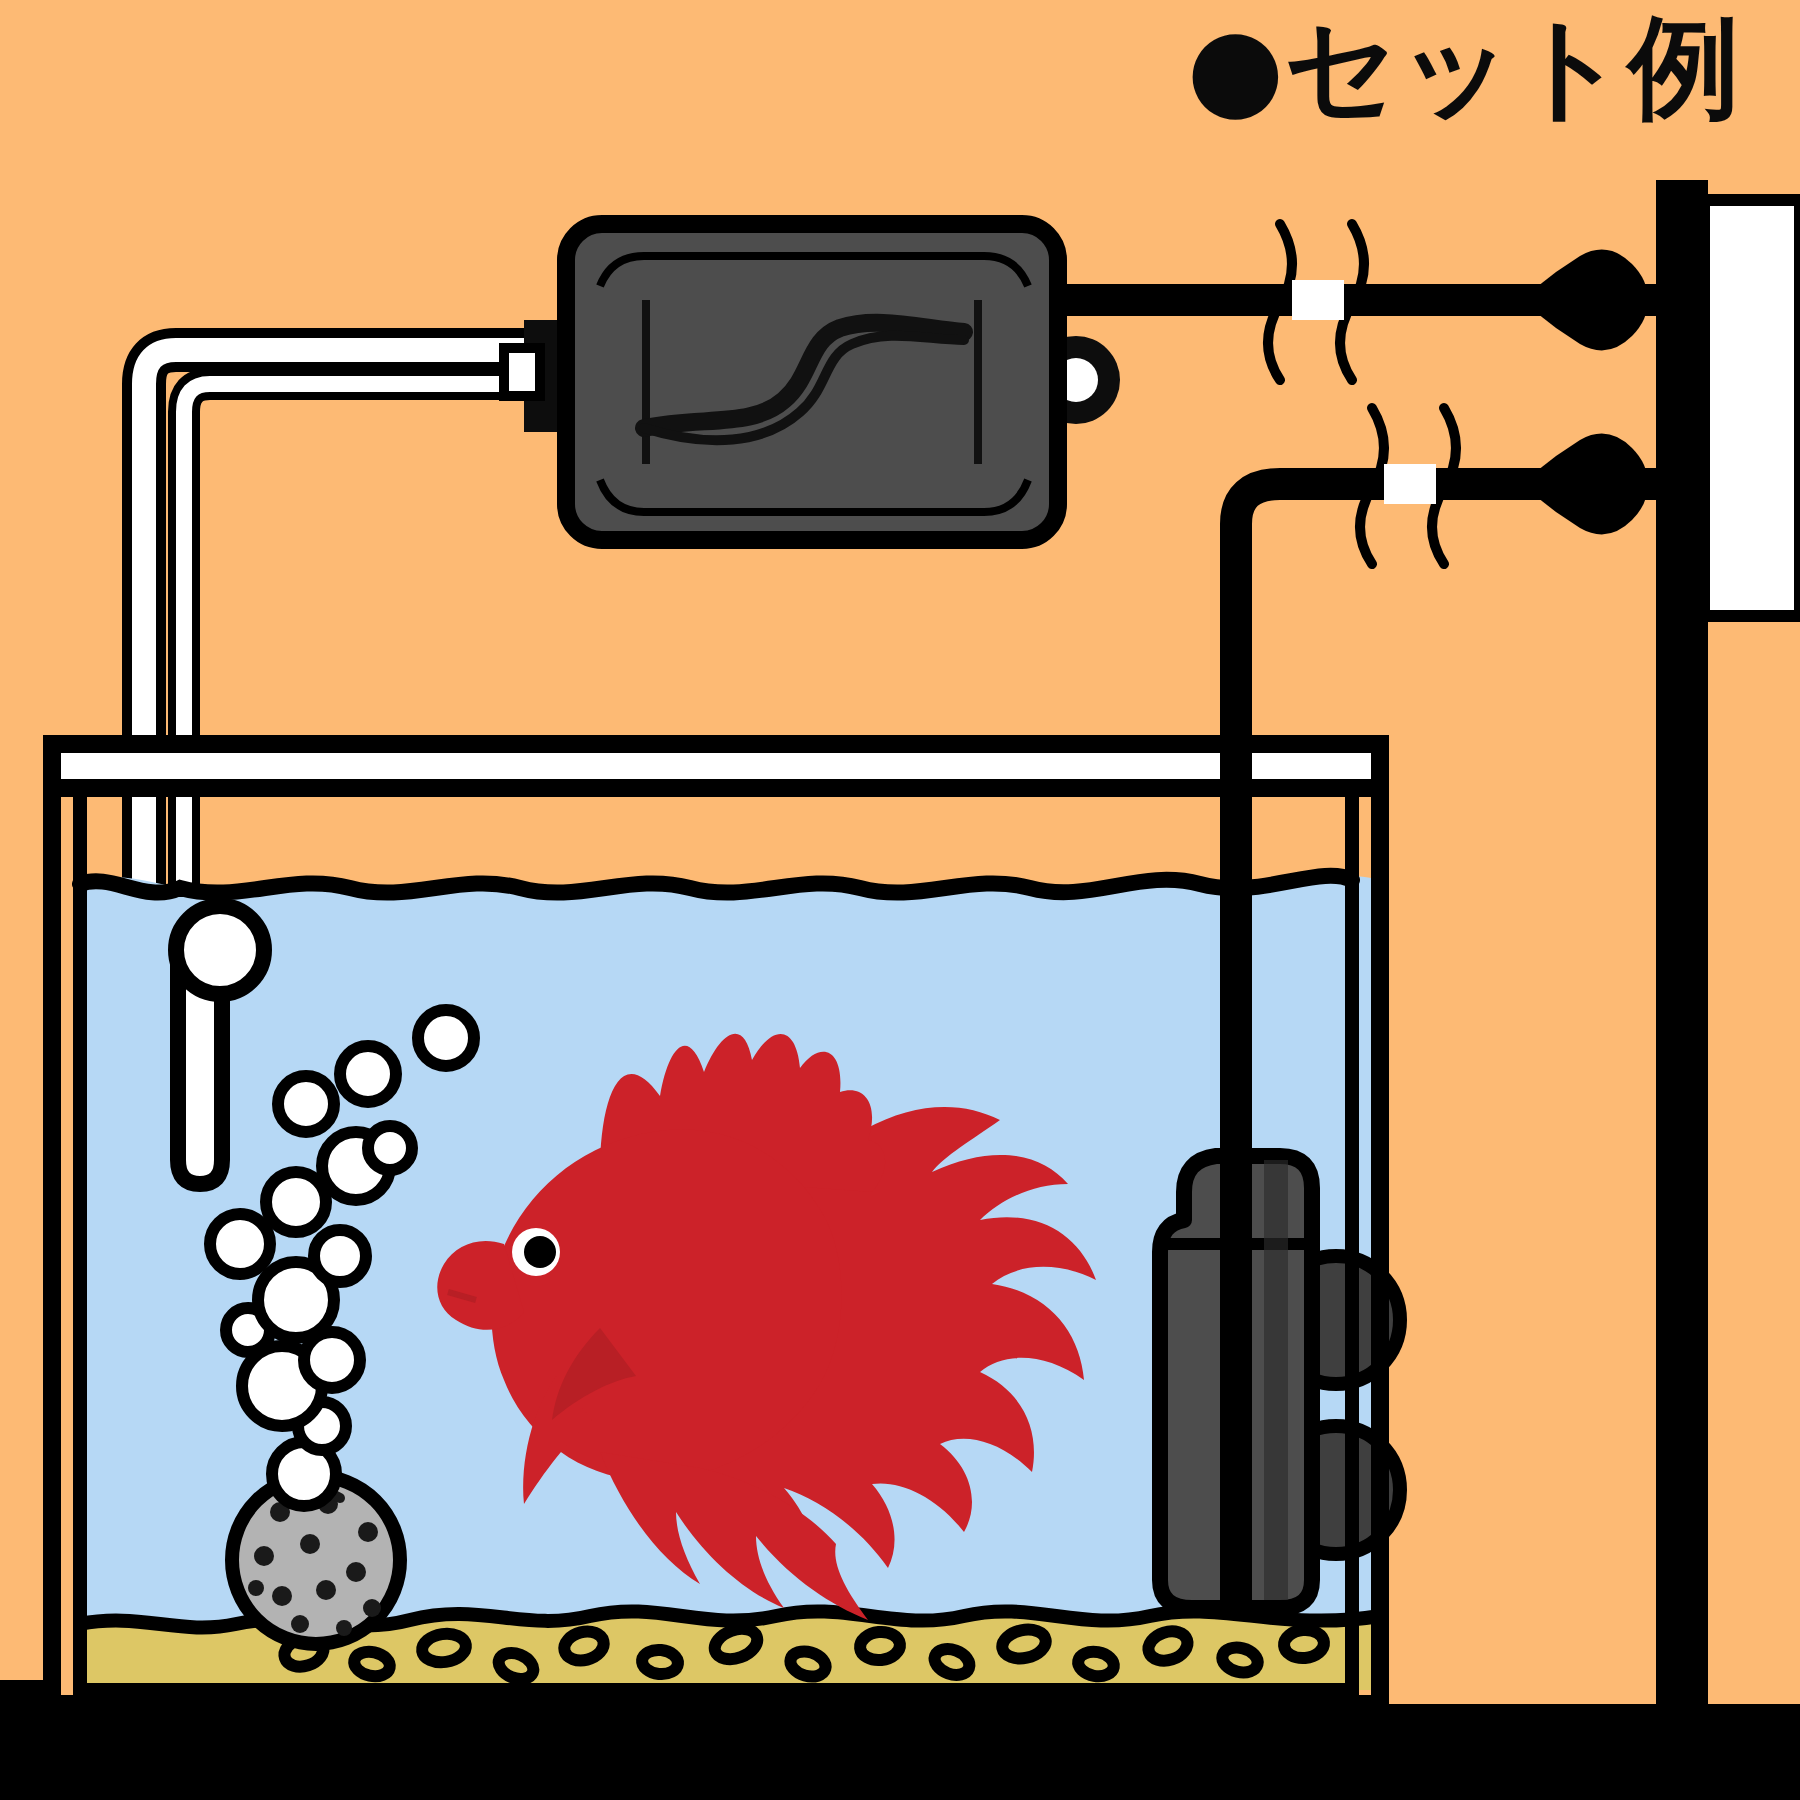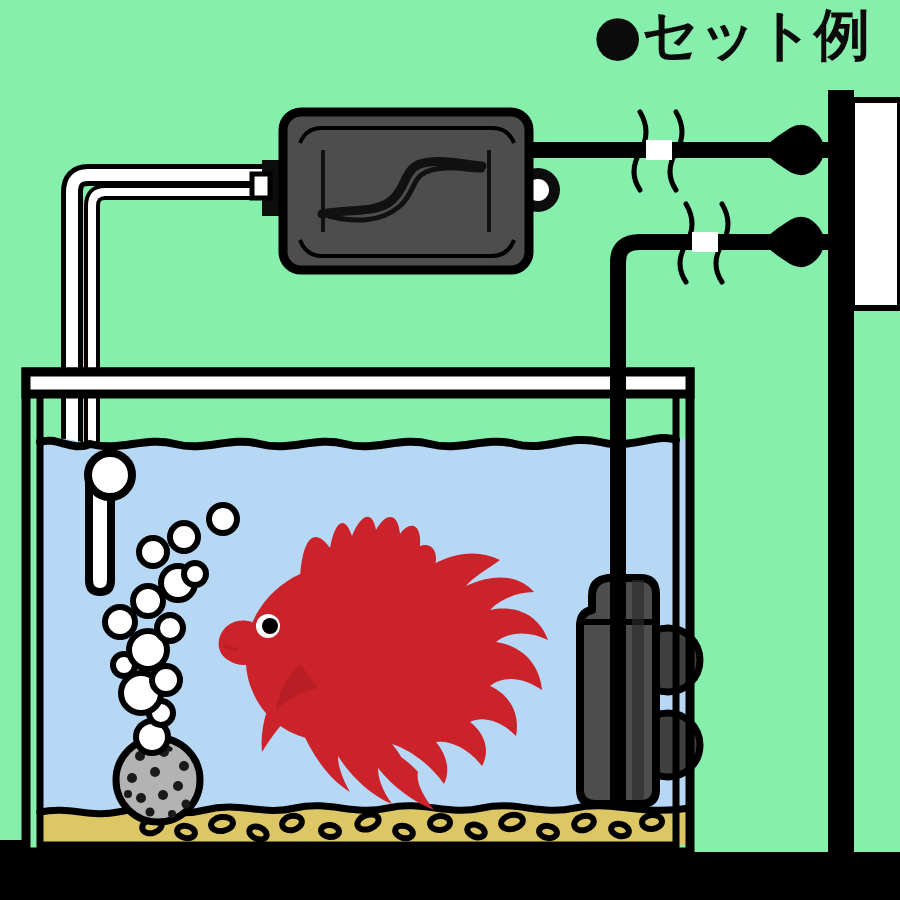--- a/index.html
+++ b/index.html
@@ -1,17 +1,17 @@
 <!DOCTYPE html>
 <html><head>
 <meta charset="utf-8">
 <style>
   html,body{margin:0;padding:0;background:#ffffff;}
   body{width:900px;height:900px;overflow:hidden;font-family:"DejaVu Sans","Liberation Sans",sans-serif;}
-  #stage{position:relative;width:900px;height:900px;background:#86efac;}
+  #stage{position:relative;width:900px;height:900px;background:#fdba74;}
   #title{
     position:absolute; right:30px; top:4px;
     font-size:56px; line-height:1.1; font-weight:700; color:#0b0b0b;
     letter-spacing:0px; white-space:nowrap;
     font-family:"DejaVu Sans","Liberation Sans",sans-serif;
   }
   svg#scene{position:absolute;left:0;top:0;width:900px;height:900px;display:block;}
 </style>
 </head>
 <body>

